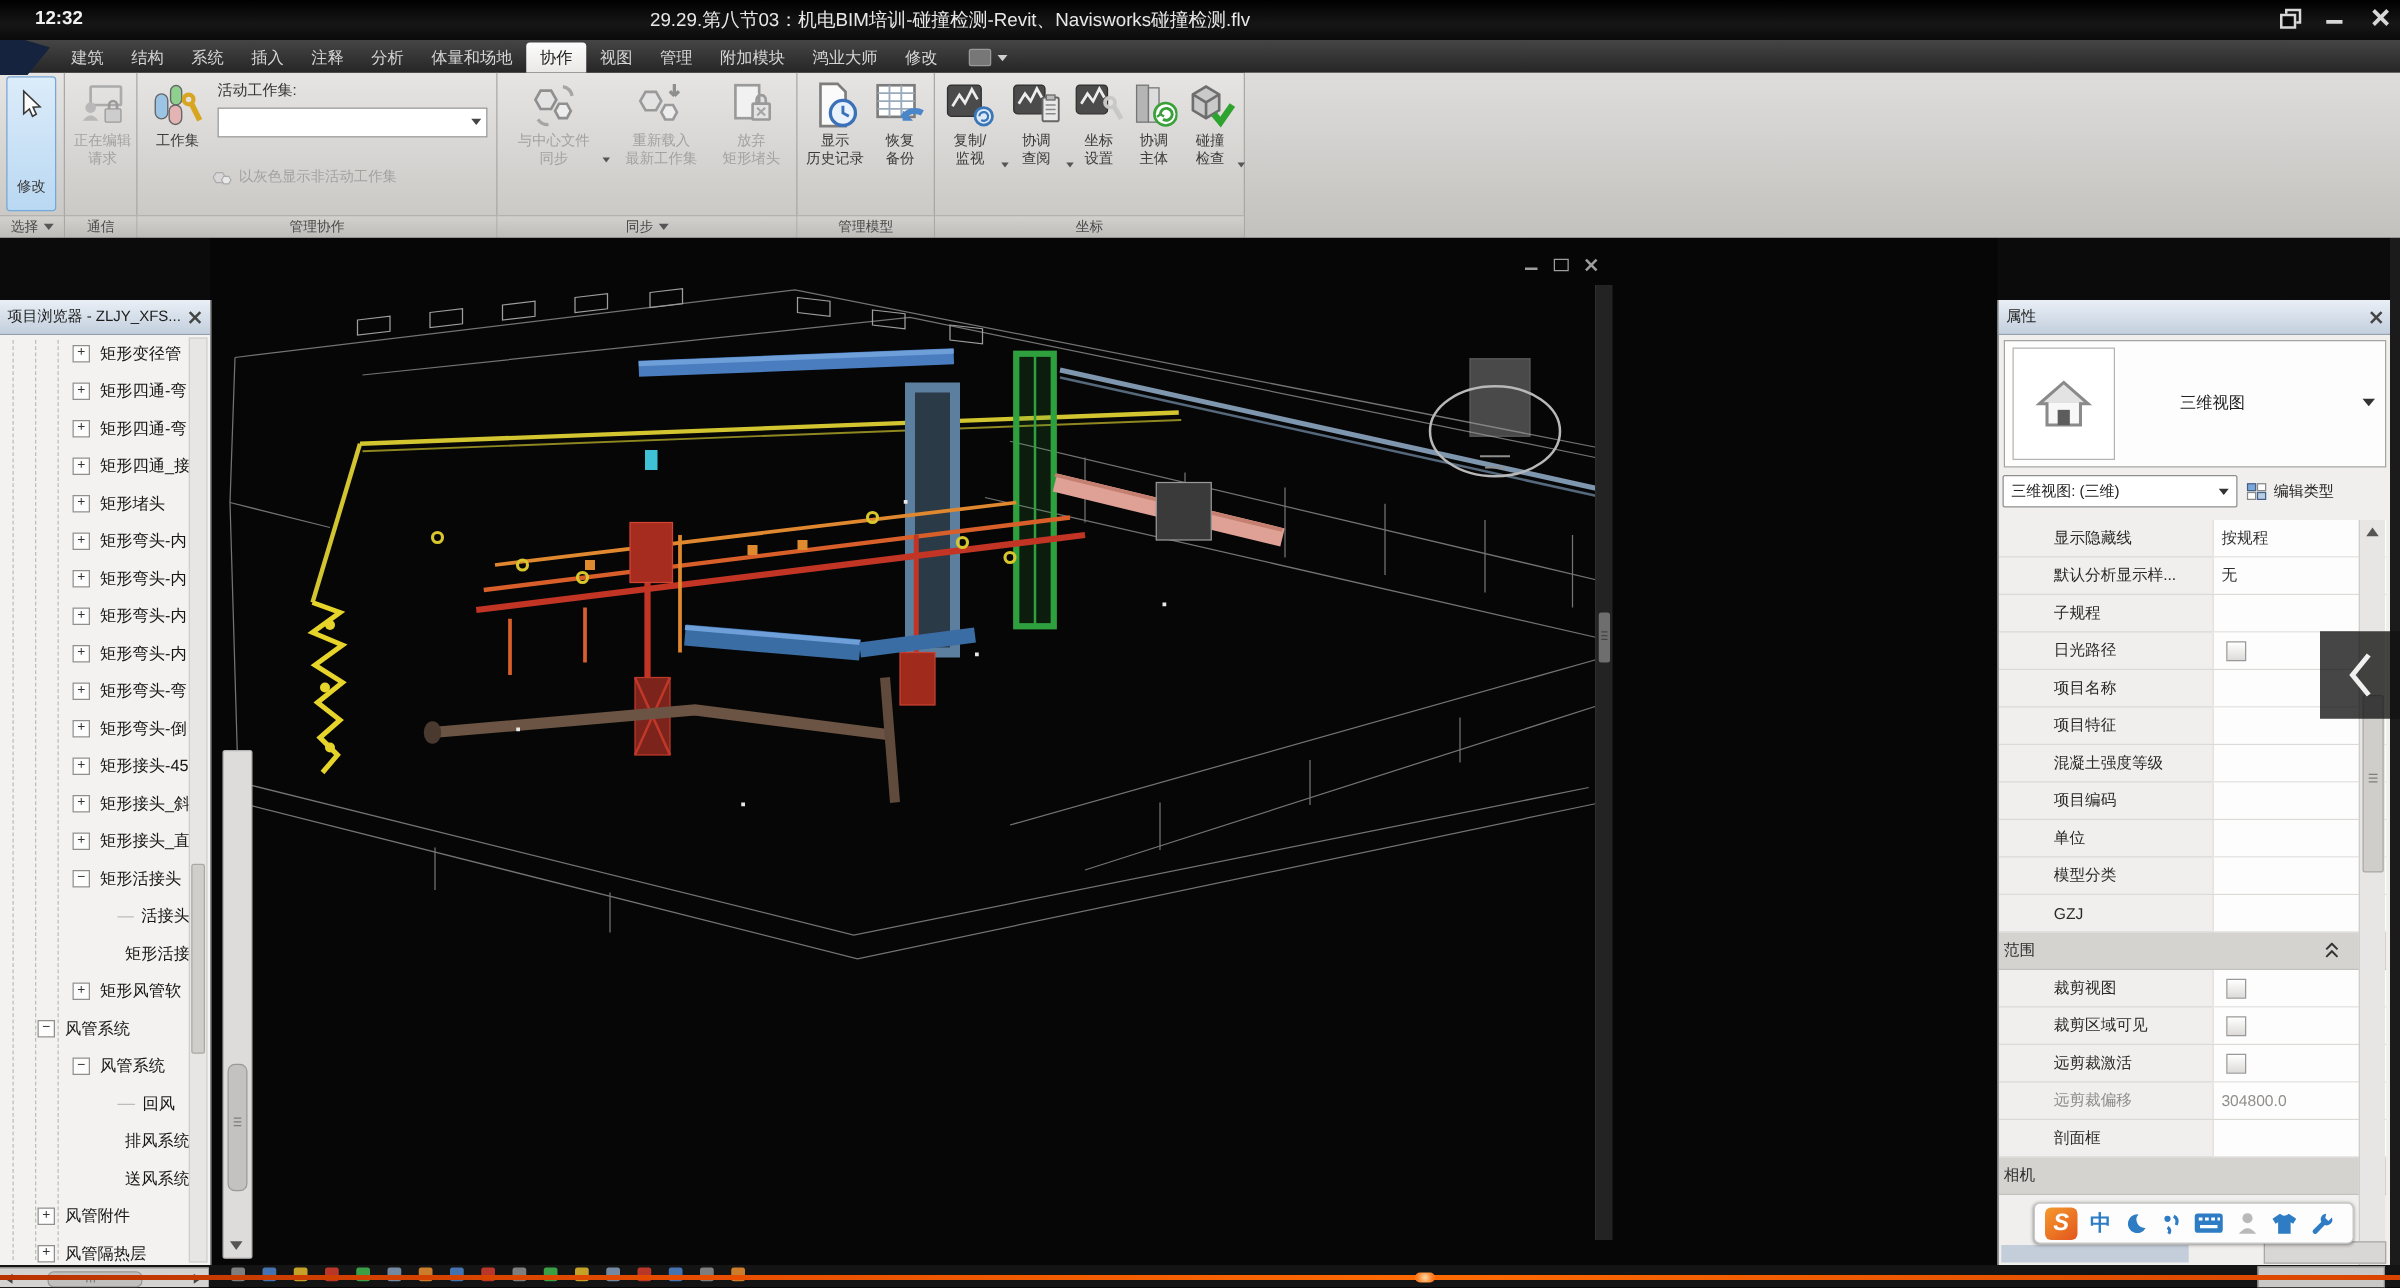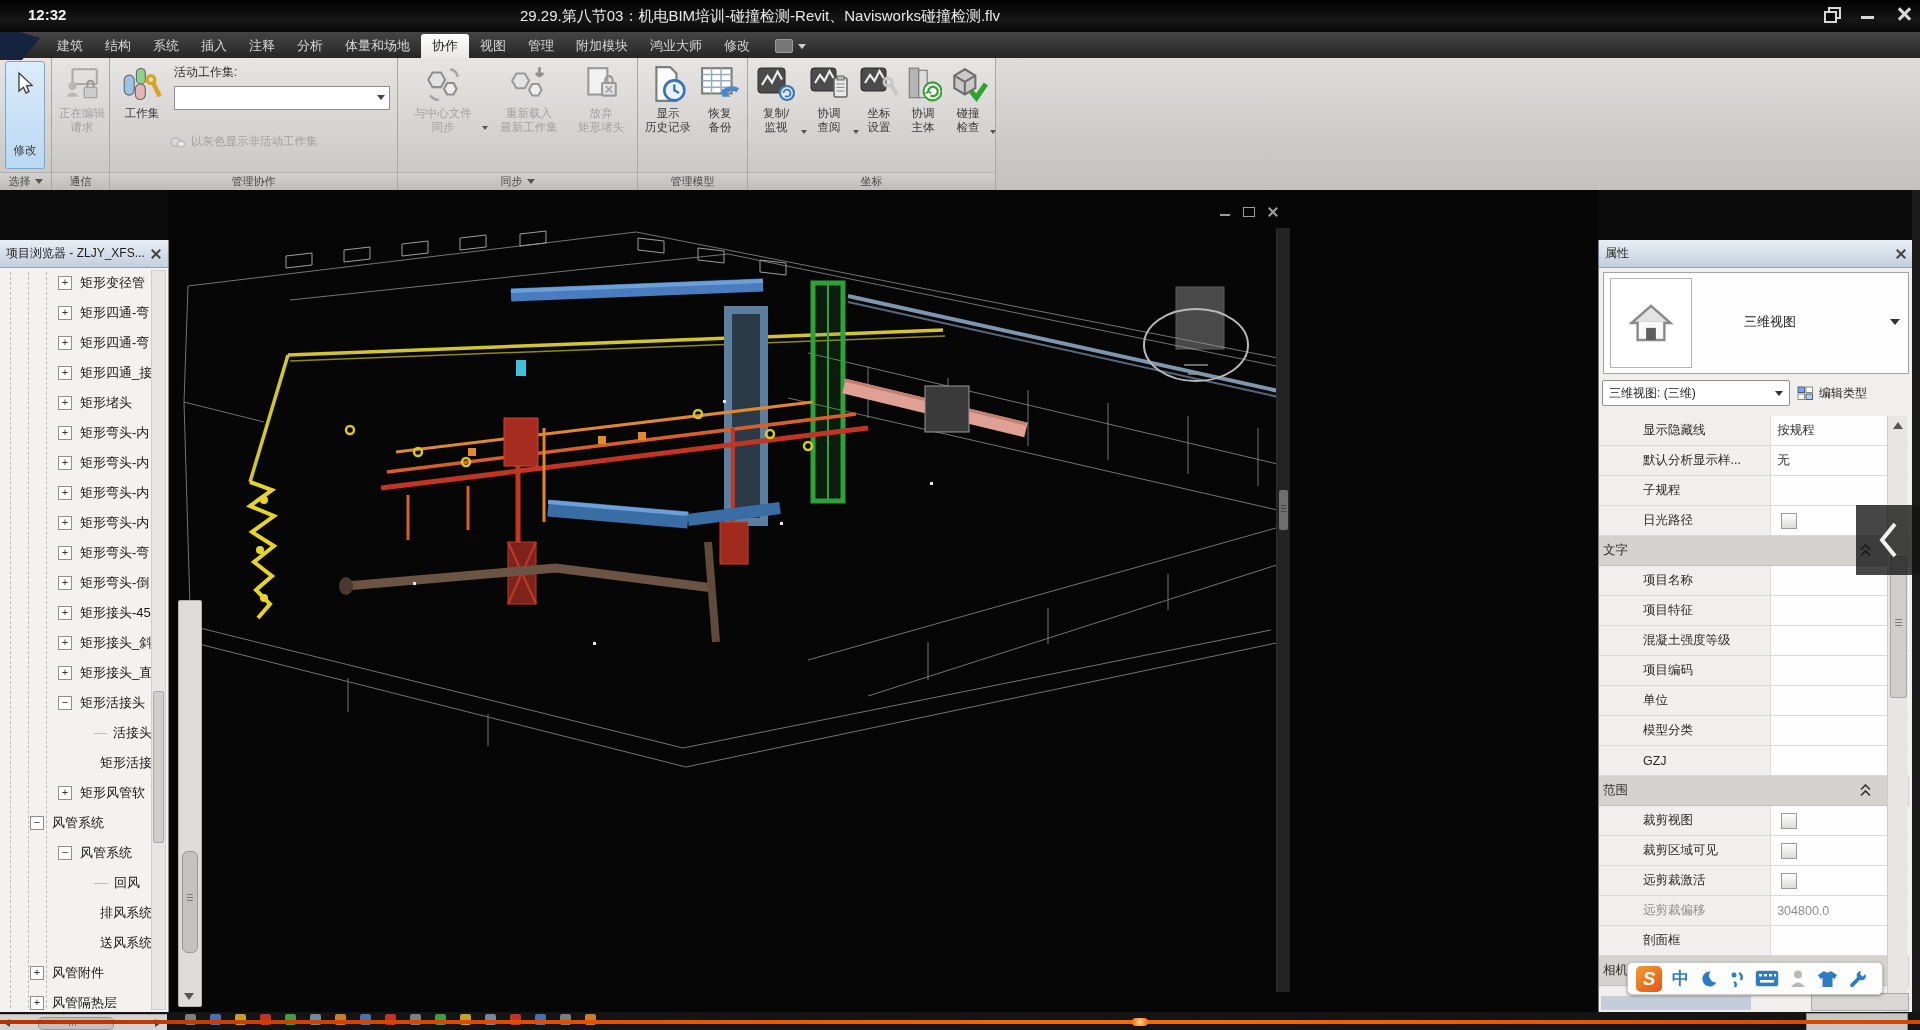--- a/index.html
+++ b/index.html
@@ -649,26 +649,20 @@
         <div class="prow">
             <span class="plab">子规程</span>
             <span class="pval"></span>
           </div>
         <div class="prow">
             <span class="plab">日光路径</span>
             <span class="pval">
               <span class="cbx"></span>
             </span>
           </div>
-        <div class="psec">
-            <span>文字</span>
-          <svg class="secchev" width="11" height="13" viewBox="0 0 11 13">
-              <path d="M1 5.5 L5.5 1 L10 5.5 M1 11.5 L5.5 7 L10 11.5" fill="none" stroke="#333" stroke-width="1.6"></path>
-            </svg>
-          </div>
         <div class="prow">
             <span class="plab">项目名称</span>
             <span class="pval"></span>
           </div>
         <div class="prow">
             <span class="plab">项目特征</span>
             <span class="pval"></span>
           </div>
         <div class="prow">
             <span class="plab">混凝土强度等级</span>

